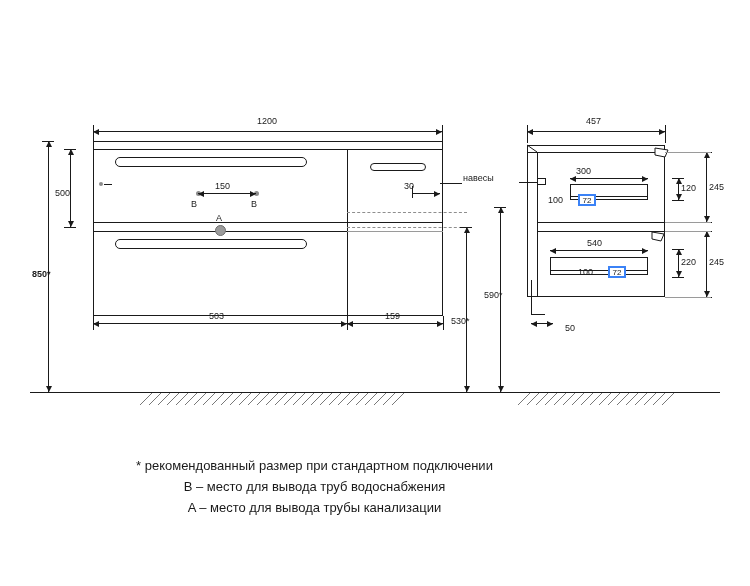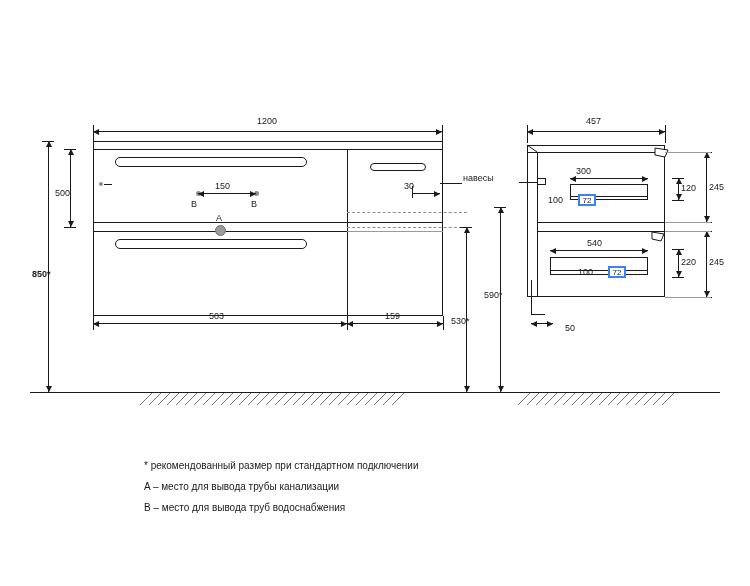--- a/index.html
+++ b/index.html
@@ -32,25 +32,26 @@
   .lbl {
     position: absolute;
     font-size: 9px;
     color: #1a1a1a;
     white-space: nowrap;
     line-height: 1;
   }
   .lbl.ru { font-size: 9px; }
   .notes {
     position: absolute;
-    left: 144px;
+    left: 136px;
     top: 455px;
-    font-size: 10px;
+    font-size: 13px;
     color: #1a1a1a;
     line-height: 21px;
+    text-align: center;
   }
   .arrowline {
     position: absolute;
     height: 1px;
     background: #1a1a1a;
   }
   .arrowline::before,
   .arrowline::after {
     content: "";
     position: absolute;
@@ -333,17 +334,17 @@
       <line x1="626" y1="405" x2="638" y2="393"></line>
       <line x1="635" y1="405" x2="647" y2="393"></line>
       <line x1="644" y1="405" x2="656" y2="393"></line>
       <line x1="653" y1="405" x2="665" y2="393"></line>
       <line x1="662" y1="405" x2="674" y2="393"></line>
     </g>
   </svg>
 
   <div class="notes">
     <div>* рекомендованный размер при стандартном подключении</div>
+    <div>B – место для вывода труб водоснабжения</div>
     <div>A – место для вывода трубы канализации</div>
-    <div>B – место для вывода труб водоснабжения</div>
   </div>
 
 </div>
 
 </body></html>

